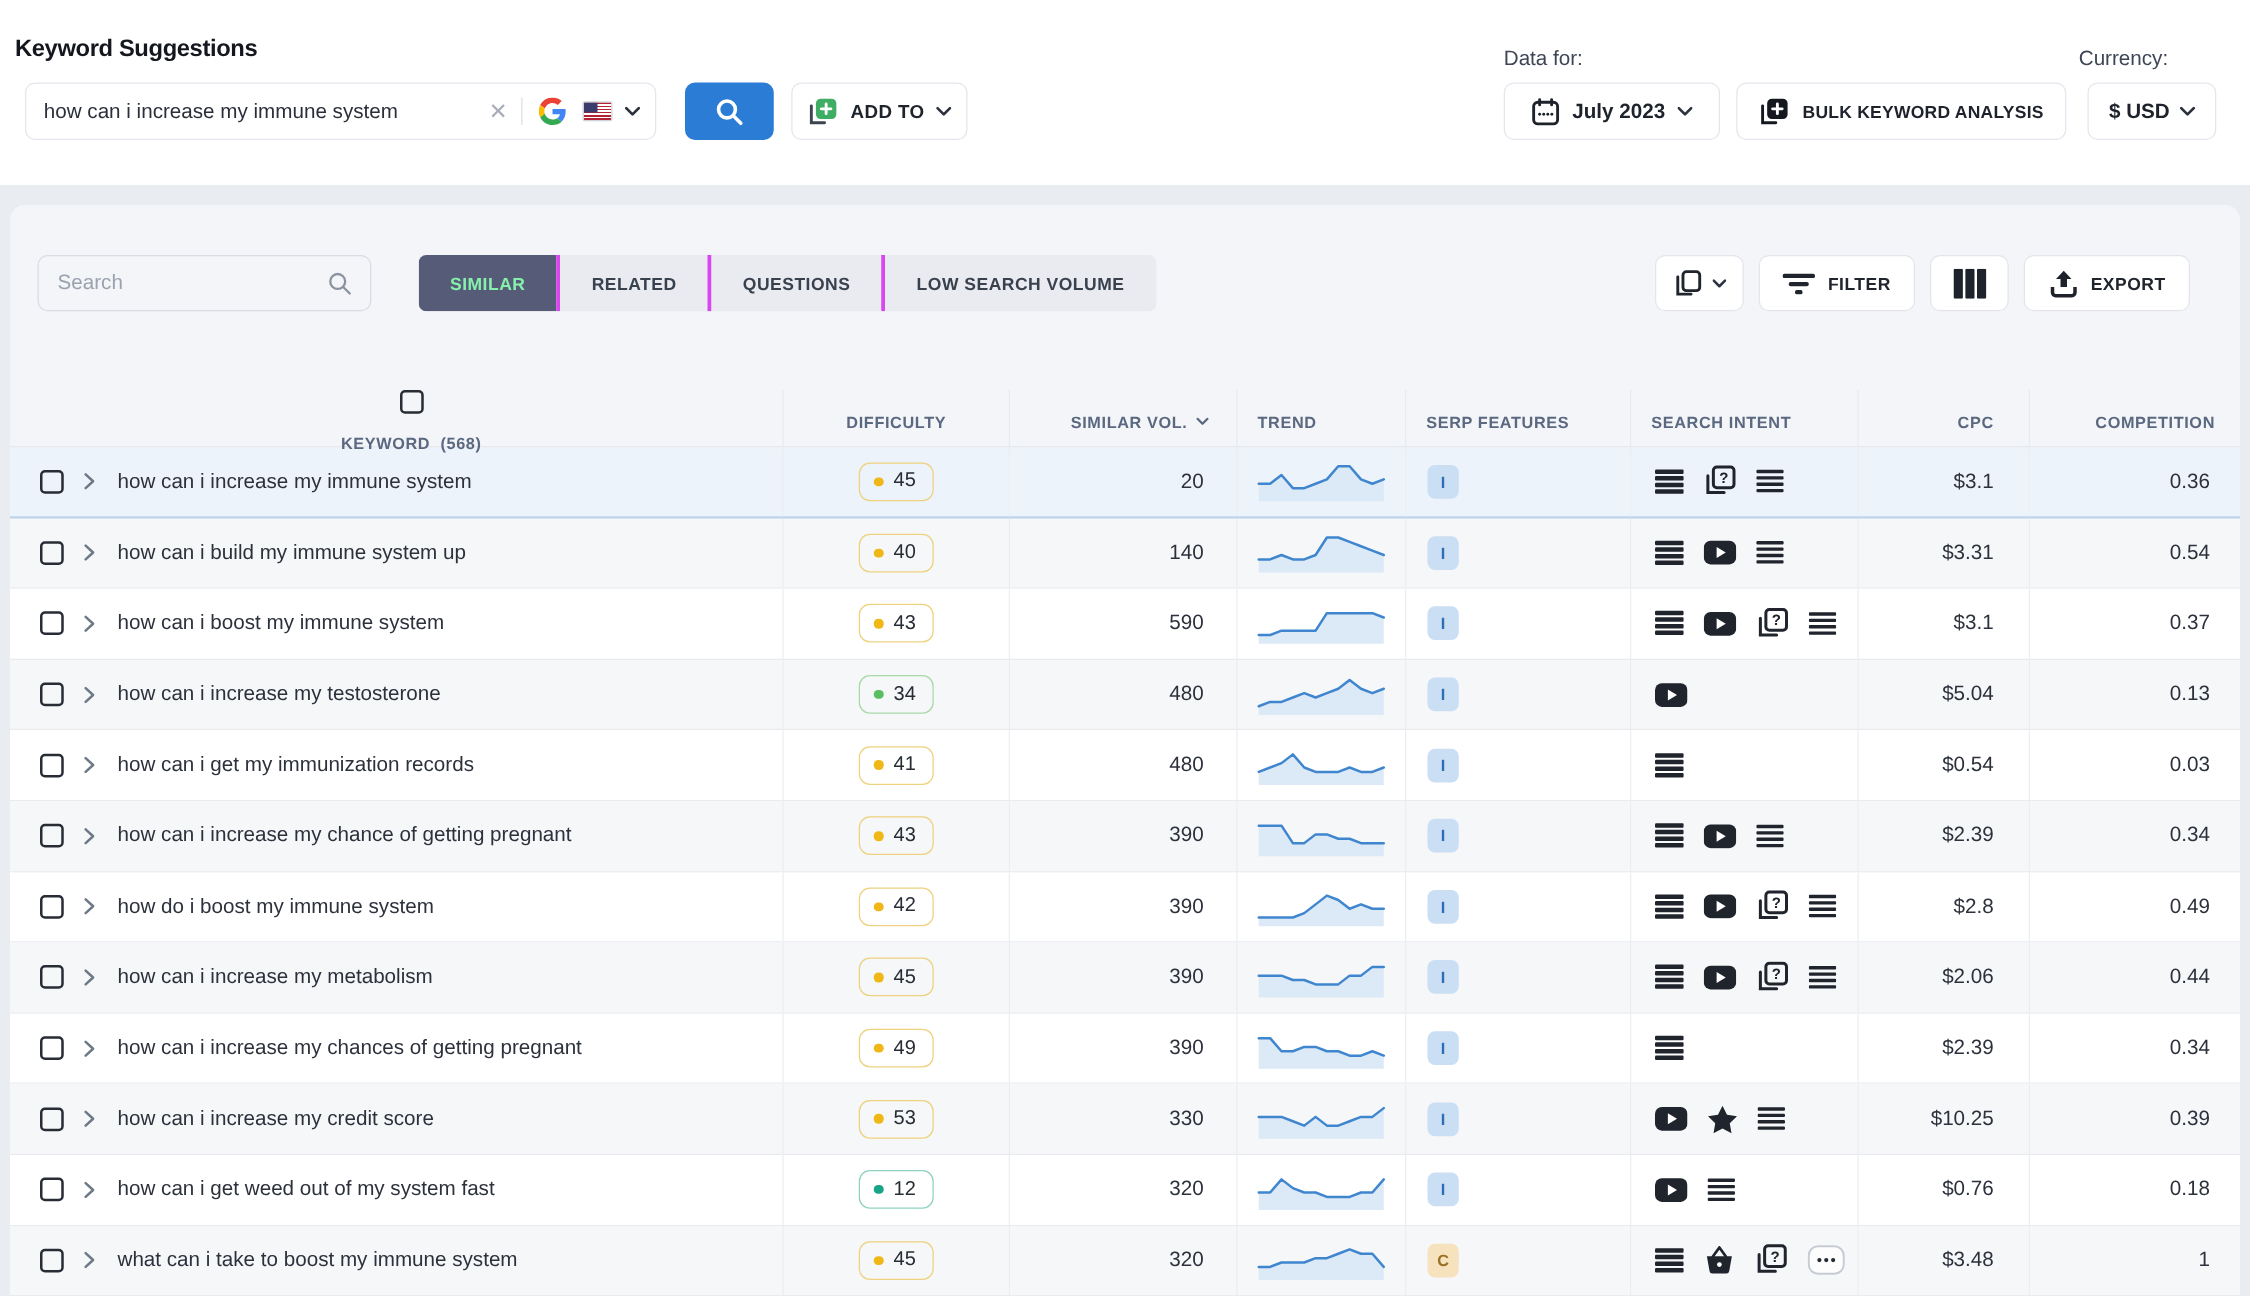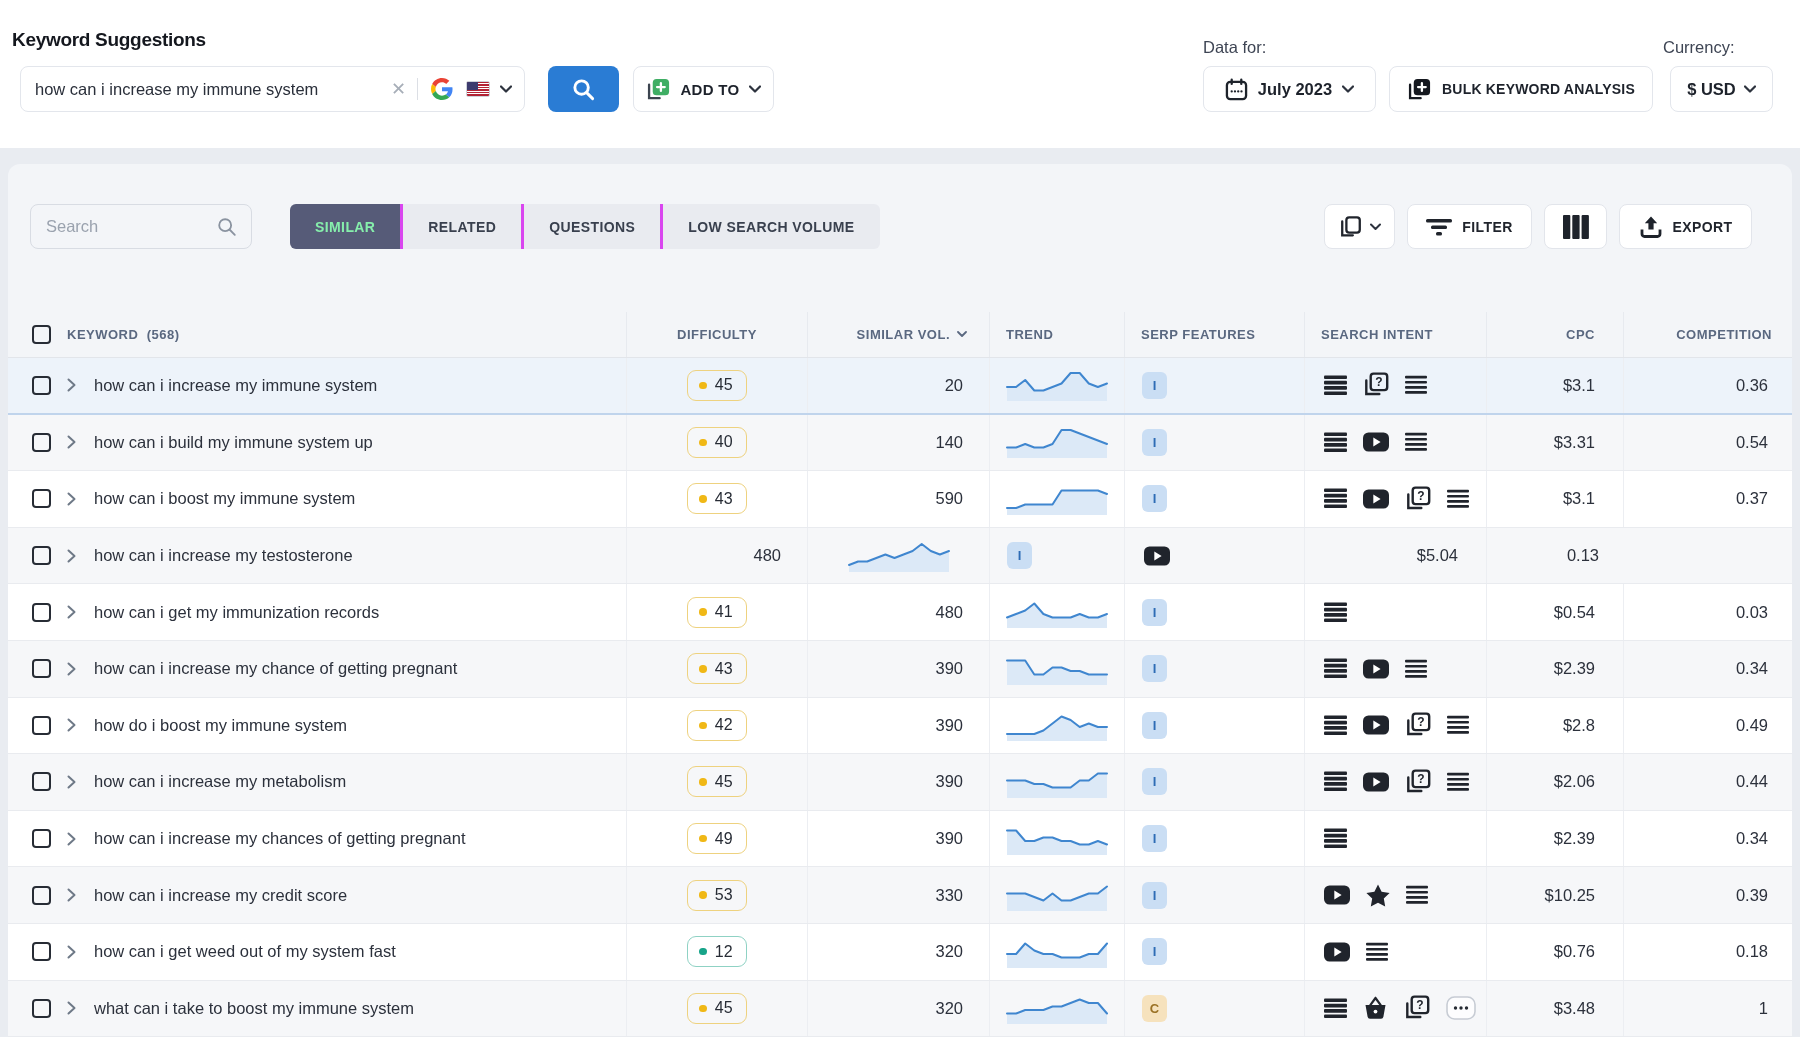--- a/index.html
+++ b/index.html
@@ -38,21 +38,21 @@
   .currency-btn { position:absolute; left:1670px; top:66px; width:103px; height:46px; gap:8px;
     font-size:16.5px; font-weight:700; }
 
   
   .band { position:absolute; left:0; right:0; top:148px; bottom:0; background:#e9ecf1; }
   .panel { position:absolute; left:8px; right:8px; top:164px; bottom:0;
     background:#f3f5f8; border-radius:12px 12px 0 0; overflow:hidden; }
 
   
   .toolbar { display:flex; align-items:center; height:45px; margin:40px 40px 0 22px; }
-  .tb-search { width:222px; height:45px; border:1px solid #d8dce3; border-radius:8px;
+  .tb-search { width:267px; height:45px; border:1px solid #d8dce3; border-radius:8px;
     display:flex; align-items:center; padding:0 13px 0 15px; background:transparent; }
   .tb-search input { flex:1; background:transparent; border:none; outline:none;
     font-size:16.5px; color:#333a45; font-family:inherit; min-width:0; }
   .tb-search input::placeholder { color:#9aa2ae; }
   .tabs { display:flex; height:45px; margin-left:38px; border-radius:6px; overflow:hidden;
     background:#e9ebf0; }
   .tab { display:flex; align-items:center; padding:0 25px; font-size:14px; font-weight:700;
     color:#39404e; letter-spacing:.4px; border-left:3px solid #d946ef; cursor:pointer;
     white-space:nowrap; }
   .tab:first-child { border-left:none; }
@@ -65,21 +65,21 @@
   .filter-btn { width:125px; }
   .cols-btn { width:63px; }
   .export-btn { width:133px; }
 
   
   .grid-cols { display:grid; grid-template-columns:618px 181px 182px 135px 180px 182px 137px 1fr; }
   .thead { margin-top:63px; height:46px; align-items:center; font-size:13px; font-weight:700;
     color:#5a6880; letter-spacing:.5px; border-bottom:1px solid #e2e5ea; }
   .thead > div { display:flex; align-items:center; height:100%; padding-left:16px; }
   .thead > div + div { border-left:1px solid #e7eaef; }
-  .th-keyword { padding-left:24px !important; gap:16px; }
+  .th-keyword { padding-left:24px !important; gap:16px;flex-direction:column; }
   .th-diff { justify-content:center; padding-left:0 !important; }
   .th-vol { justify-content:flex-end; padding-right:22px; gap:7px; }
   .th-cpc { justify-content:flex-end; padding-right:28px; }
   .th-comp { justify-content:flex-end; padding-right:20px; overflow:hidden; white-space:nowrap; }
 
   .row { height:56.6px; background:#fff; border-bottom:1px solid #e9ebef;
     align-items:center; font-size:16.5px; color:#2c313c; cursor:pointer; }
   .row.alt { background:#f6f7f9; }
   .row.hl { background:#edf3fa; border-bottom:2px solid #c0d4ec; }
   .row > div { display:flex; align-items:center; height:100%; }
@@ -472,20 +472,26 @@
       <div class="grid-cols row alt">
         <div class="c-keyword">
        <span class="cb"></span>
        <span style="display:flex;">
          <svg width="9" height="14">
               <path d="M1.5 1.5 L7.5 7 L1.5 12.5" stroke="#6e7987" stroke-width="2" fill="none" stroke-linecap="round" stroke-linejoin="round"></path>
             </svg>
        </span>
        <span class="kw">how can i increase my testosterone</span>
      </div>
+     <div class="c-diff">
+       <span class="badge" style="border-color:#a9d9a6;">
+         <span class="dot" style="background:#5abf63;"></span>
+            <span>34</span>
+       </span>
+     </div>
      <div class="c-vol">480</div>
      <div class="c-trend">
           <svg width="106" height="40" viewBox="0 0 106 40">
             <polygon points="3,36 3.0,29.0 12.1,25.5 21.2,25.5 30.3,22.0 39.4,18.5 48.5,22.0 57.5,18.5 66.6,15.0 75.7,8.0 84.8,15.0 93.9,18.5 103.0,15.0 103,36" fill="#dce9f7"></polygon>
             <polyline points="3.0,29.0 12.1,25.5 21.2,25.5 30.3,22.0 39.4,18.5 48.5,22.0 57.5,18.5 66.6,15.0 75.7,8.0 84.8,15.0 93.9,18.5 103.0,15.0" fill="none" stroke="#3f86cf" stroke-width="2" stroke-linejoin="round" stroke-linecap="round"></polyline>
           </svg>
         </div>
      <div class="c-intent">
        <span class="intent-badge" style="background:#cadef4;color:#2e6cb5;">I</span>
      </div>

